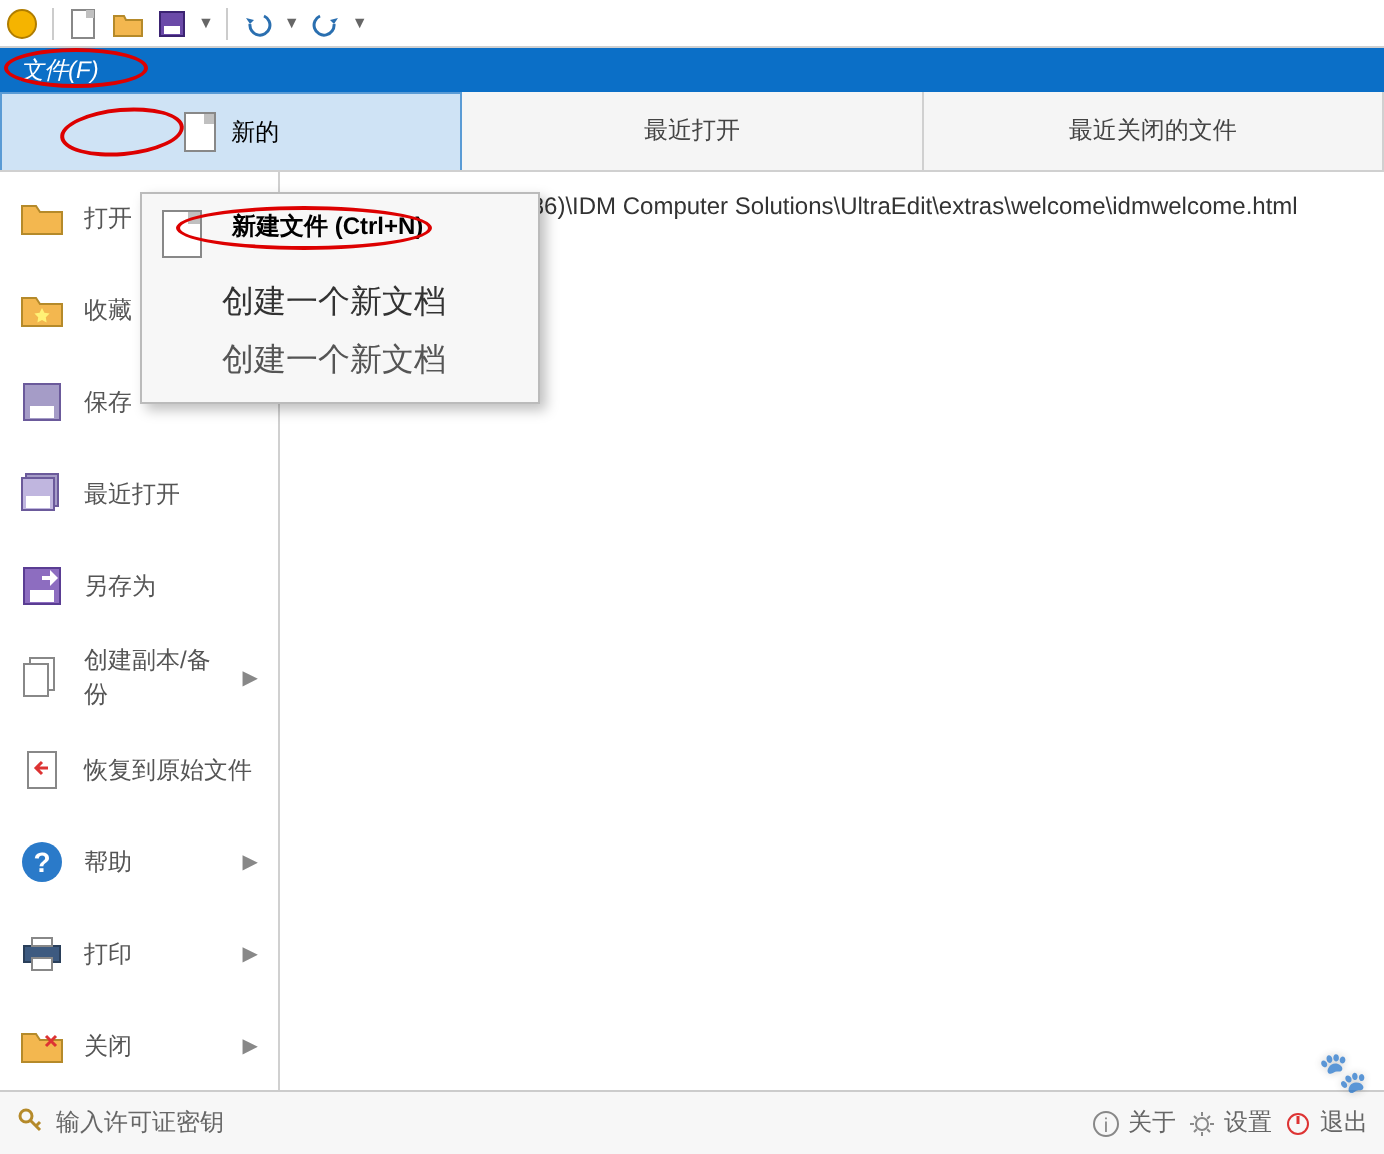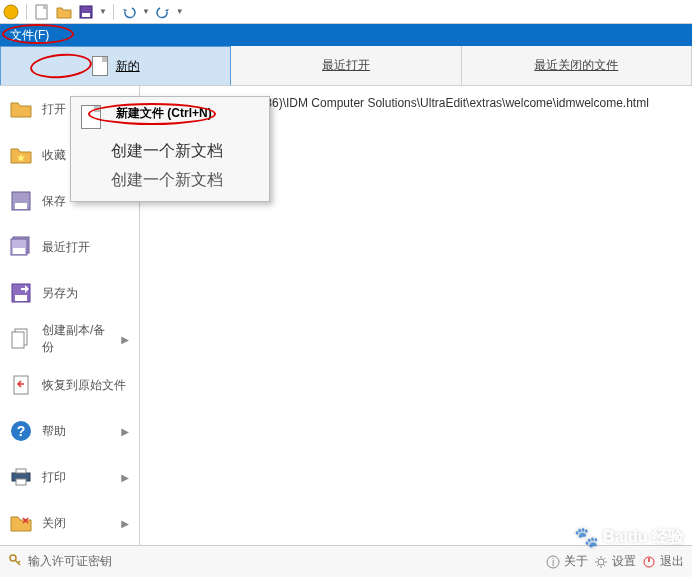--- a/index.html
+++ b/index.html
@@ -4,29 +4,29 @@
   <style>
     * { box-sizing: border-box; margin: 0; padding: 0; }
     body { width: 692px; height: 577px; font-family: "Microsoft YaHei", sans-serif; font-size: 12px; background: #fff; position: relative; overflow: hidden; }
     
     .toolbar-top { height: 24px; background: #fff; border-bottom: 1px solid #d0d0d0; display: flex; align-items: center; padding: 0 2px; gap: 4px; }
     .tb-icon { width: 18px; height: 18px; display: inline-flex; align-items: center; justify-content: center; }
     .tb-sep { width: 1px; height: 16px; background: #ccc; margin: 0 2px; }
     .tb-dropdown { font-size: 8px; color: #666; }
     
     .menubar { height: 22px; background: #0b6fc7; display: flex; align-items: center; position: relative; }
-    .menu-item { color: #fff; padding: 3px 10px; font-size: 12px; cursor: default; }
+    .menu-item { color: #fff; padding: 3px 10px; font-size: 12px; cursor: default; font-style: italic; }
     
     .oval-annot { position: absolute; border: 2px solid #d00; border-radius: 50%; pointer-events: none; z-index: 100; }
     .oval1 { left: 2px; top: 24px; width: 72px; height: 20px; }
     .oval2 { left: 30px; top: 54px; width: 62px; height: 24px; transform: rotate(-5deg); }
     .oval3 { left: 88px; top: 103px; width: 128px; height: 22px; }
     
     .tabs { height: 40px; display: flex; border-bottom: 1px solid #d0d0d0; }
-    .tab { flex: 1; display: flex; align-items: center; justify-content: center; cursor: default; border-right: 1px solid #d0d0d0; text-decoration: underline; }
+    .tab { flex: 1; display: flex; align-items: center; justify-content: center; cursor: default; border-right: 1px solid #d0d0d0; }
     .tab.active { background: #cfe3f5; border-top: 1px solid #5a9bd5; border-left: 1px solid #5a9bd5; border-right: 1px solid #5a9bd5; border-bottom: none; }
     .tab:not(.active) { background: #f5f5f5; color: #444; }
     .tab-inner { display: flex; align-items: center; gap: 8px; }
     .tab .file-ico { width: 16px; height: 20px; border: 1px solid #888; background: #fff; position: relative; }
     .tab .file-ico::after { content: ''; position: absolute; top: 0; right: 0; width: 5px; height: 5px; background: #c0c0c0; }
     
     .content { position: absolute; top: 86px; left: 0; right: 0; bottom: 24px; display: flex; }
     .sidebar { width: 140px; border-right: 1px solid #d0d0d0; display: flex; flex-direction: column; }
     .sb-item { height: 46px; display: flex; align-items: center; padding: 0 10px; gap: 10px; cursor: default; position: relative; }
     .sb-label { flex: 1; color: #555; }
@@ -228,21 +228,20 @@
   <div class="popup-row">
     <span class="popup-ico"></span>
     <span class="popup-title">新建文件 (Ctrl+N)</span>
   </div>
   <div class="popup-text">创建一个新文档</div>
   <div class="popup-text popup-sub">创建一个新文档</div>
 </div>
 
 <div class="watermark">
   <span class="paw">🐾</span>
-  <span><span>Baidu</span> <span>经验</span></span>
 </div>
 
 <div class="statusbar">
   <span><svg width="14" height="14">
         <circle cx="5" cy="5" r="3" fill="none" stroke="#b58a2a" stroke-width="1.5"></circle>
         <path d="M7 7l5 5M10 10l2-2" stroke="#b58a2a" stroke-width="1.5"></path>
       </svg></span>
   <span>输入许可证密钥</span>
   <span class="sb-spacer"></span>
   <span class="sb-status-item">

